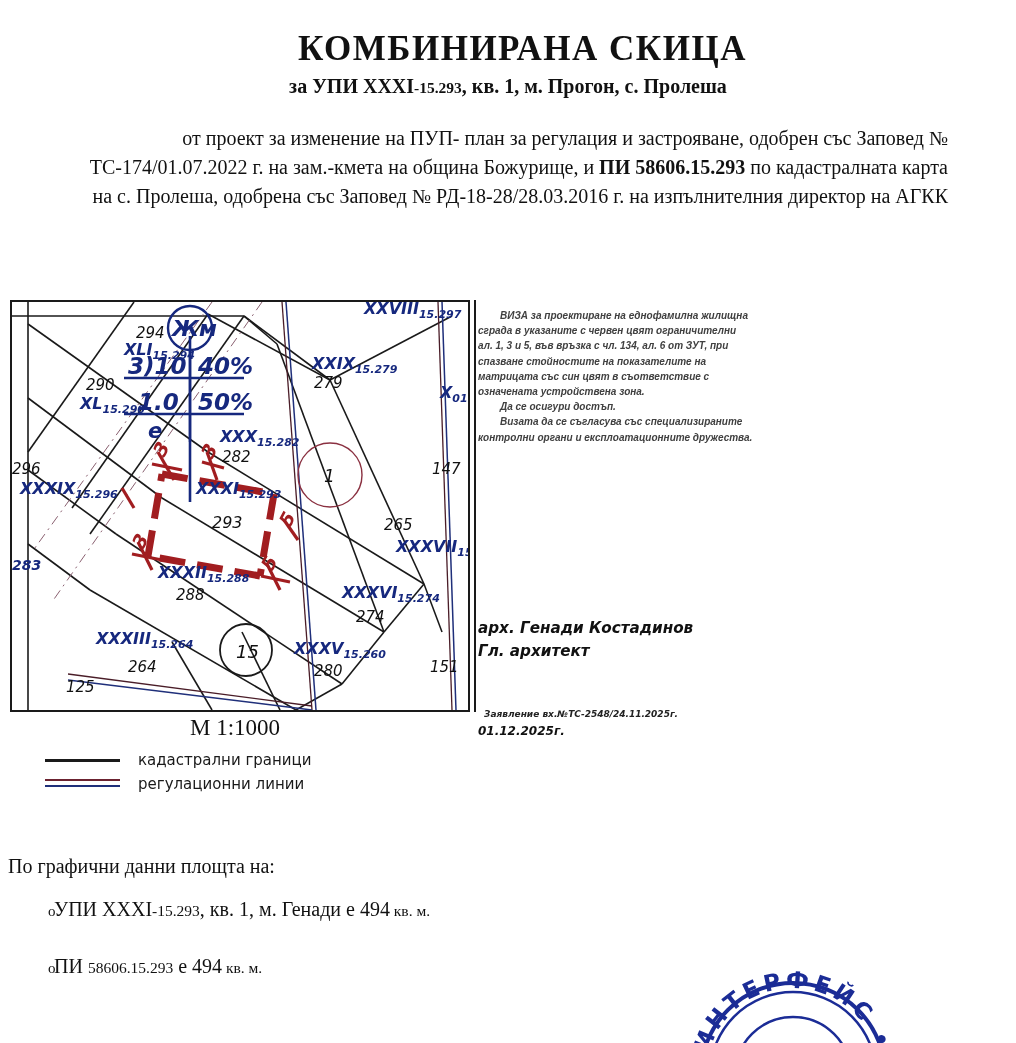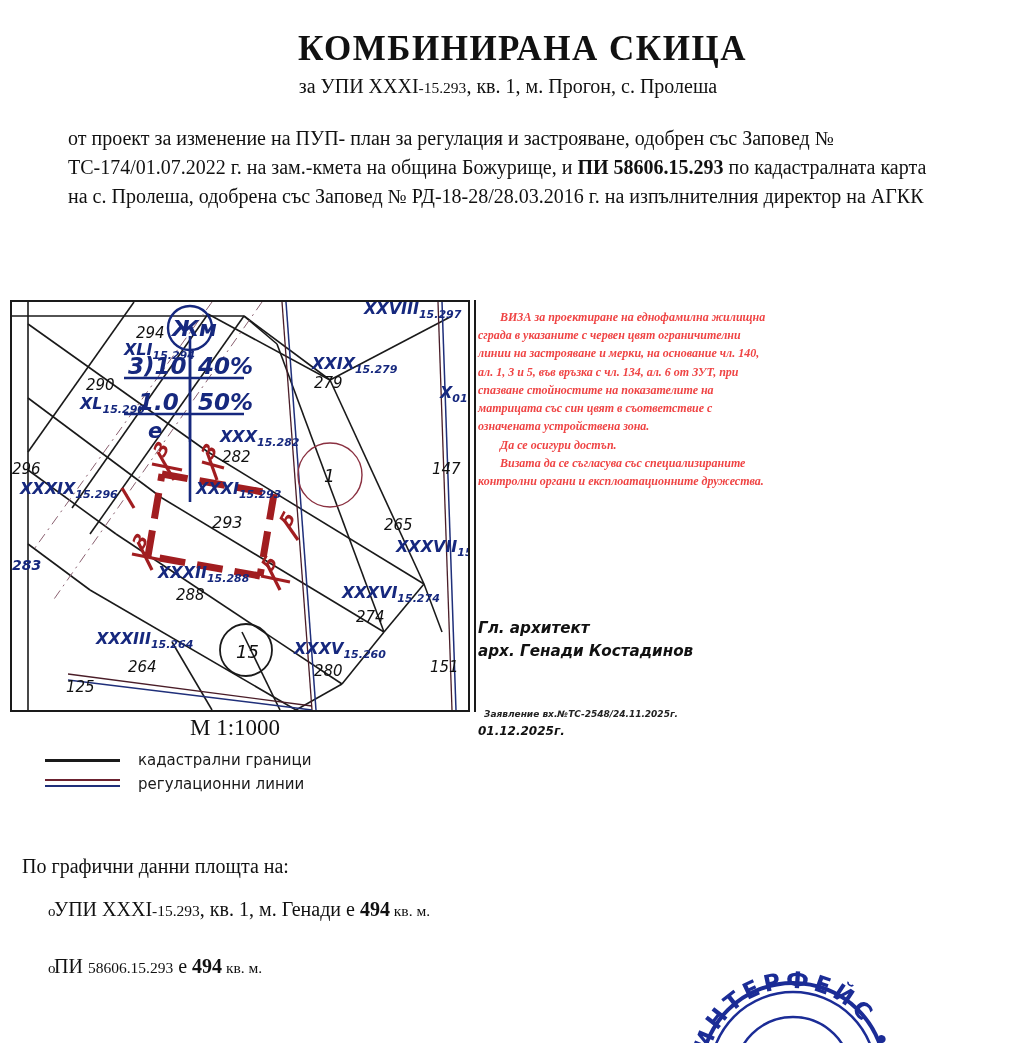--- a/index.html
+++ b/index.html
@@ -12,25 +12,25 @@
     position:relative;
     overflow:hidden;
   }
   
   .title-block { padding-top:30px; text-align:center; }
   .doc-title {
     font-size:35px; font-weight:bold; letter-spacing:1.5px;
     font-family:"Liberation Serif", serif; line-height:1.1;padding-left:29px;
   }
   .subtitle-1 { font-size:21.5px; margin-top:12px; }
-  .subtitle-2 { font-size:20px; font-weight:normal; margin-top:6px; }
+  .subtitle-2 { font-size:20px; font-weight:bold; margin-top:6px; }
   .sub-small { font-size:15.5px; }
   .intro-para {
     width:880px; margin:26px auto 0 auto;
-    text-align:left; font-size:20px; line-height:1.45;
+    text-align:right; font-size:20px; line-height:1.45;
   }
   .intro-para b { font-weight:bold; }
 
   
   .map-wrap {
     position:absolute; left:10px; top:300px;
     width:460px; height:412px;
     border:2px solid #1a1a1a; background:#fff;
     overflow:hidden;
   }
@@ -38,23 +38,23 @@
 
   
   .panel-rule {
     position:absolute; left:474px; top:300px;
     width:2px; height:412px; background:#1a1a1a;
   }
 
   
   .visa-panel {
     position:absolute; left:478px; top:308px; width:530px;
-    font-family:Liberation Serif, serif;
+    font-family:Liberation Sans, sans-serif;
     font-style:italic; font-weight:bold;
-    font-size:12px; line-height:1.52; color:#ef4444;
+    font-size:10px; line-height:1.52; color:#404040;
   }
   .visa-panel p { margin:0; }
   .visa-indent { text-indent:22px; }
   .visa-gap { margin-top:4px; }
   .sign-block {
     position:absolute; left:478px; top:617px; width:530px;
     font-family:"DejaVu Sans", sans-serif;
     font-style:italic; font-weight:bold; font-size:15.2px; line-height:1.5;
   }
   .date-line {
@@ -79,31 +79,31 @@
   .legend-swatch .ln {
     position:absolute; left:0; width:100%; height:2px;
   }
   .legend-label {
     font-family:"DejaVu Sans", sans-serif; font-size:15px; color:#1a1a1a;
   }
 
   
   .areas-intro {
     position:absolute; left:8px; top:855px;
-    font-size:20px; font-family:"Liberation Serif", serif;margin-left:14px;
+    font-size:20px; font-family:"Liberation Serif", serif;
   }
   .area-list { position:absolute; left:8px; top:898px; width:700px; }
   .area-item {
     display:flex; align-items:baseline;
     font-size:20px; margin-bottom:34px;
   }
   .bullet-o {
     width:46px; padding-left:40px; font-size:15px; font-family:"Liberation Serif", serif;
   }
-  .area-text b { font-weight:bold; }
+  .area-text b { font-weight:normal; }
   .area-text .sm { font-size:15.5px; }
 
   
   .stamp {
     position:absolute; left:688px; top:963px;
     width:210px; height:210px;
   }
 </style>
 </head>
 <body>
@@ -271,33 +271,32 @@
       <text x="418" y="370" class="blk" font-size="15">151</text>
     </g>
   </svg>
 </div>
 
 <div class="panel-rule"></div>
 
 <div class="visa-panel">
   <p class="visa-indent">ВИЗА за проектиране на еднофамилна жилищна</p>
   <p>сграда в указаните с червен цвят  ограничителни</p>
-  <p>линии на застрояване и мерки, на основание  чл. 140,</p>
   <p>ал. 1, 3 и 5, във връзка с чл. 134, ал. 6 от ЗУТ,  при</p>
   <p>спазване стойностите на показателите на</p>
   <p>матрицата със син цвят в съответствие с</p>
   <p>означената устройствена зона.</p>
   <p class="visa-indent visa-gap">Да се осигури достъп.</p>
   <p class="visa-indent visa-gap">Визата да се съгласува със специализираните</p>
   <p>контролни органи и експлоатационните дружества.</p>
 </div>
 
 <div class="sign-block">
+  <div>арх. Генади Костадинов</div>
   <div>Гл. архитект</div>
-  <div>арх. Генади Костадинов</div>
 </div>
 <div class="date-line">01.12.2025г.</div>
 <div class="app-ref">Заявление вх.№ТС-2548/24.11.2025г.</div>
 
 <div class="scale-label">М 1:1000</div>
 
 <div class="legend">
   <div class="legend-row">
     <span class="legend-swatch">
       <span class="ln" style="top:5px; background:#1a1a1a; height:2.5px;"></span>

